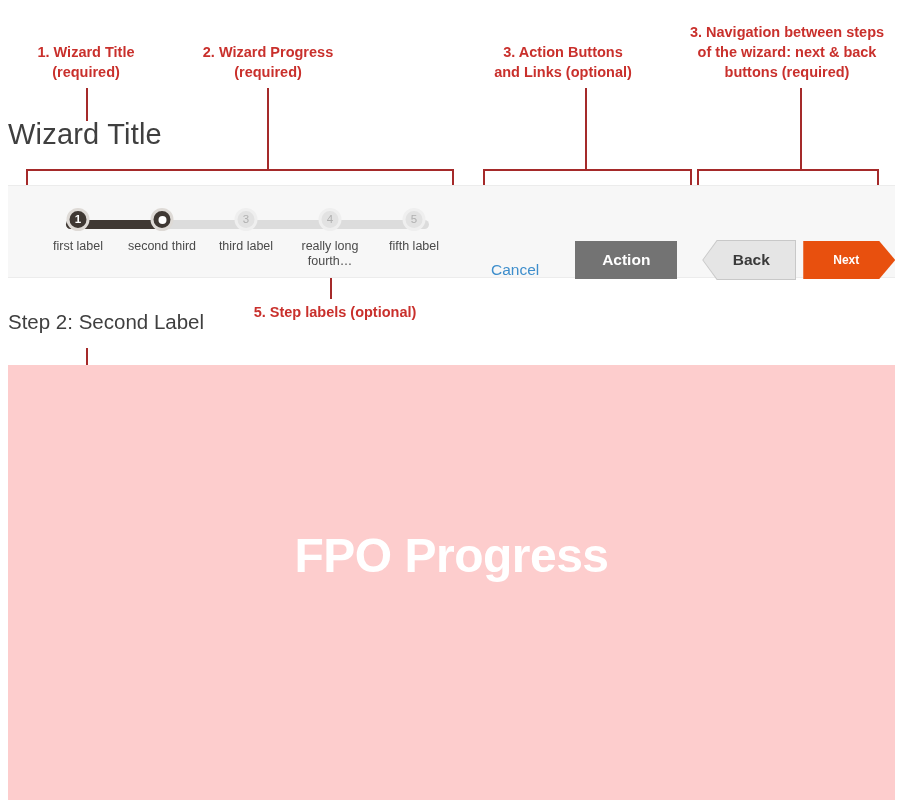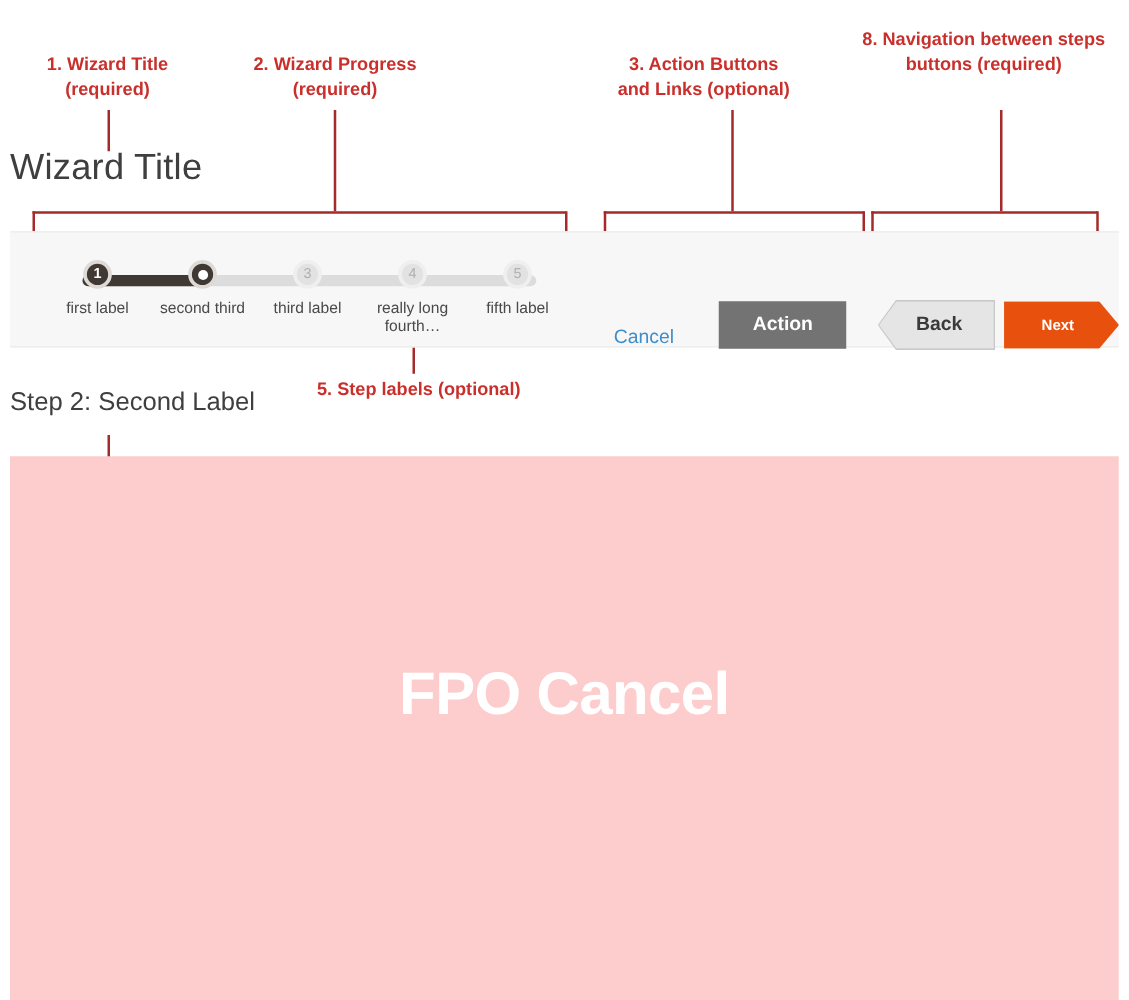--- a/index.html
+++ b/index.html
@@ -226,21 +226,22 @@
     <div>2. Wizard Progress</div>
     <div>(required)</div>
   </div>
 
   <div class="anno" style="left:470px; top:42px; width:186px;">
     <div>3. Action Buttons</div>
     <div>and Links (optional)</div>
   </div>
 
   <div class="anno" style="left:676px; top:22px; width:222px;">
-    <div>8. Navigation between steps</div>
+    <div>3. Navigation between steps</div>
+    <div>of the wizard: next &amp; back</div>
     <div>buttons (required)</div>
   </div>
 
   <div class="anno" style="left:240px; top:302px; width:190px;">
     <div>5. Step labels (optional)</div>
   </div>
 
   <div class="anno" style="left:18px; top:385px; width:250px;">
     <div>6. Curent Step Title. Should</div>
     <div>always be in the format</div>
@@ -315,16 +316,16 @@
         </div>
         <button class="btn-next">Next</button>
       </div>
     </div>
 
   </div>
 
   <div class="step-title">Step 2: Second Label</div>
 
   <div class="fpo">
-    <div class="fpo-text">FPO Cancel</div>
+    <div class="fpo-text">FPO Progress</div>
   </div>
 
 </div>
 
 </body></html>

